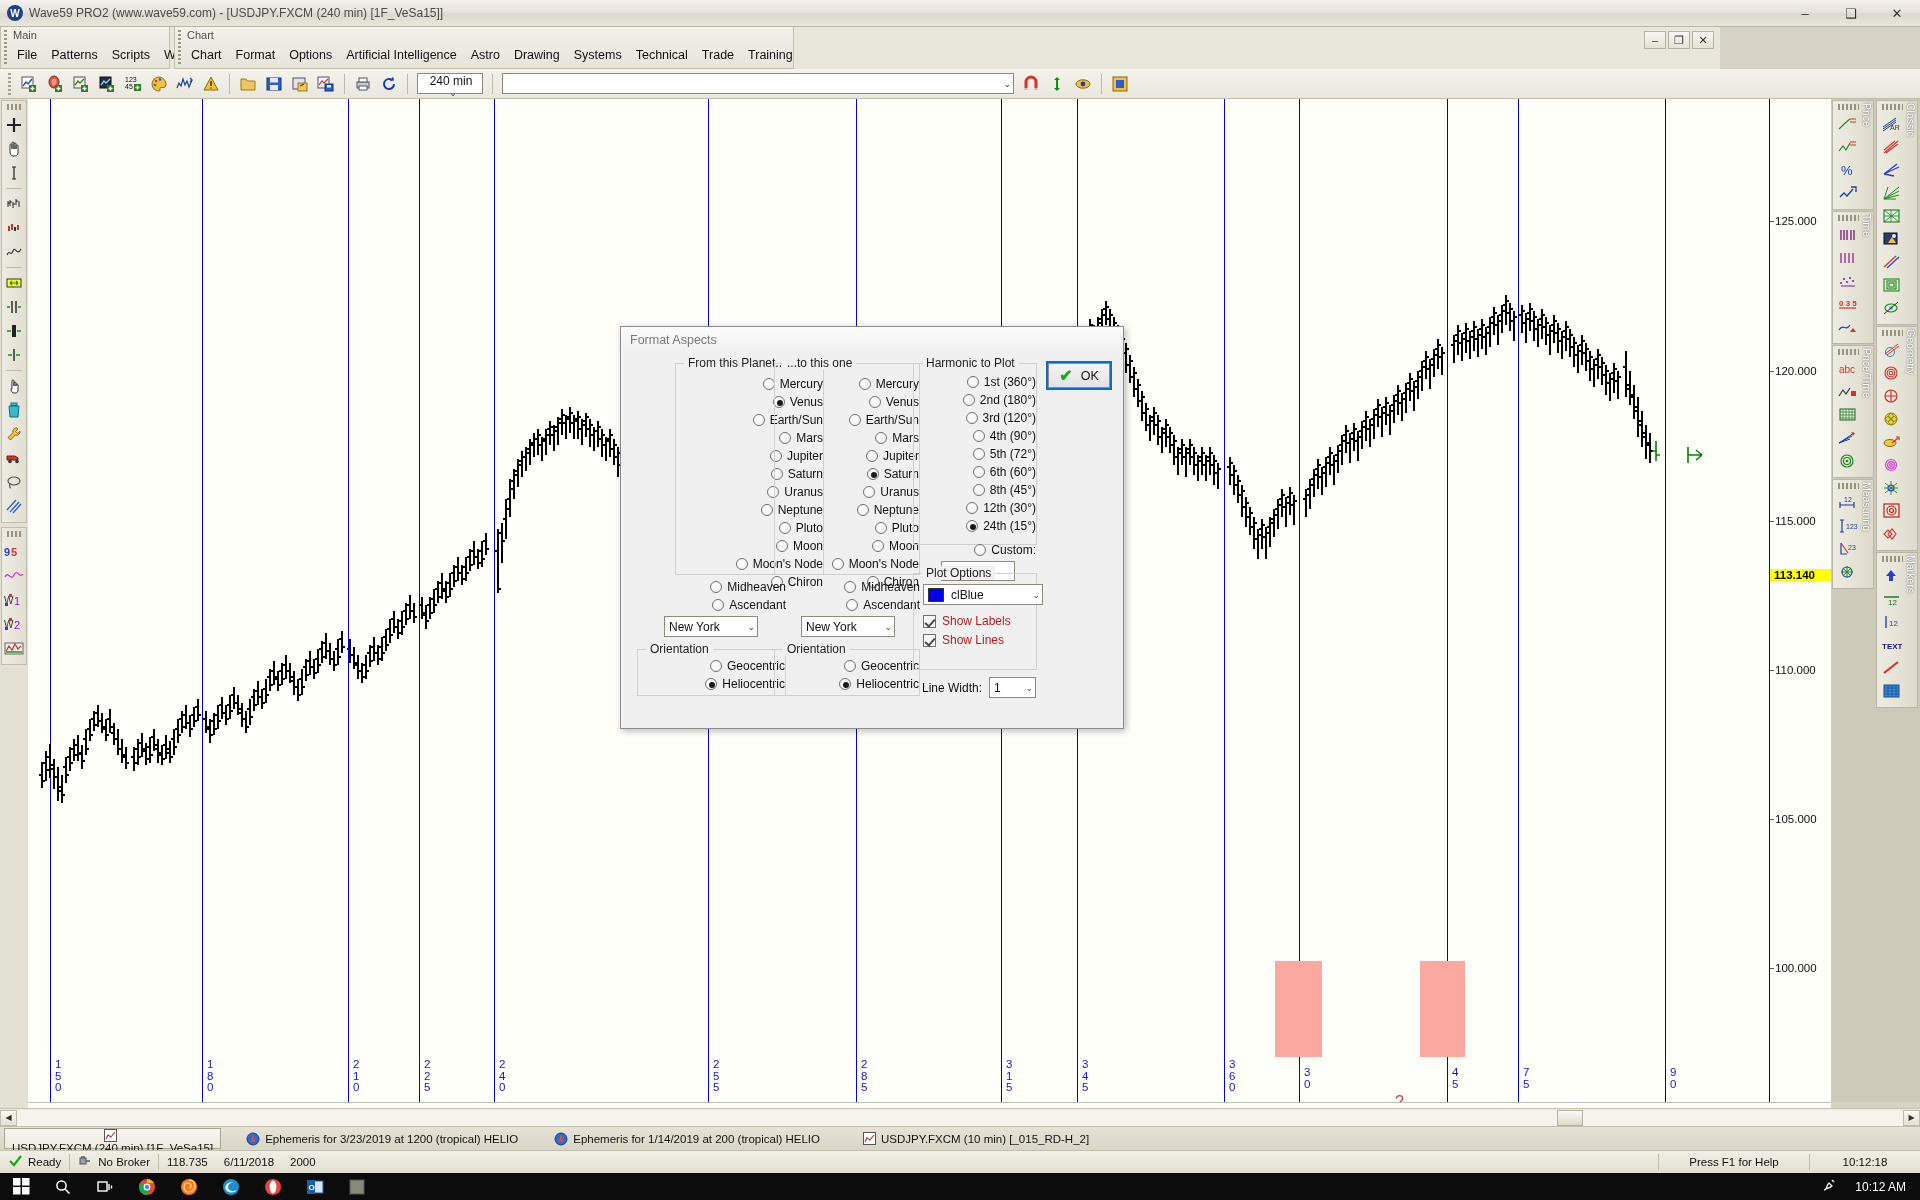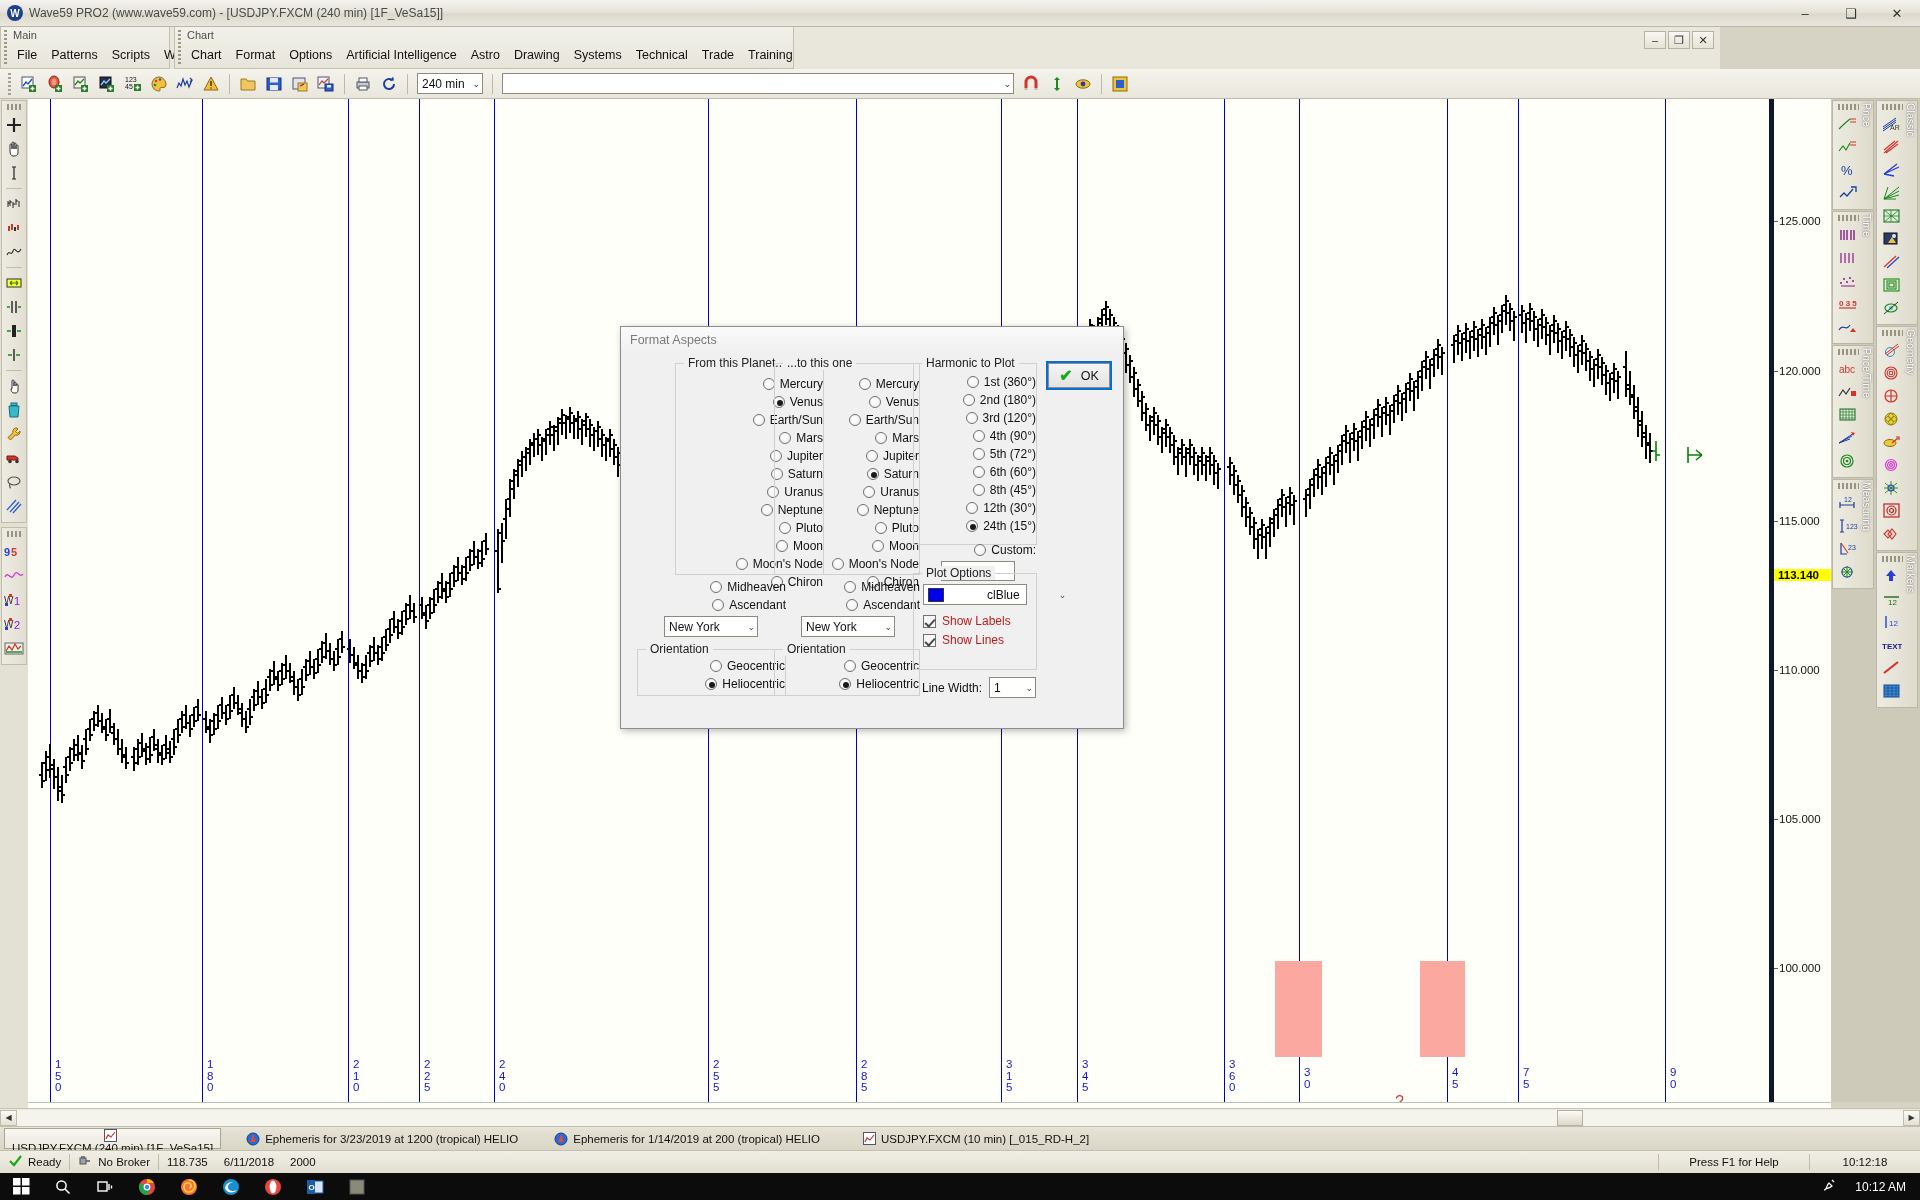--- a/index.html
+++ b/index.html
@@ -105,21 +105,21 @@
   .axis-lbl {
     position: absolute; color: #1515d2; font-size: 11.5px; line-height: 11.5px;
     font-family: "Liberation Sans", sans-serif; width: 8px; text-align: left;
   }
   .axis-lbl span { display: block; }
   .qmark { position: absolute; color: #d63b2e; font-size: 16px; }
 
   
   .priceaxis {
     position: absolute; left: 1769px; top: 99px; width: 62px; height: 1003px;
-    background: #fffffa; border-left: 5px solid #0f172a;
+    background: #fffffa; border-left: 1px solid #0f172a;
   }
   .pa-tick {
     position: absolute; left: 0; font-size: 11.5px; color: #111; white-space: nowrap;
     padding-left: 5px;
   }
   .pa-tick::before {
     content: ""; position: absolute; left: 0; top: 6px; width: 4px; height: 1px; background: #556655;
   }
   .pa-cur {
     position: absolute; left: 0; width: 62px; background: #ffff00; color: #000;
@@ -403,21 +403,21 @@
       </div>
     <div class="tb-btn">
         <svg width="18" height="18" viewBox="0 0 18 18">
           <path d="M14 9a5 5 0 11-2-4" stroke="#1a3fa0" fill="none" stroke-width="2"></path>
           <path d="M13 1.5l1 4-4 .4z" fill="#1a3fa0"></path>
         </svg>
       </div>
 
     <div class="tb-sep"></div>
 
-    <div class="tb-combo" style="width:66px;">
+    <div class="tb-combo" style="width:66px;flex-direction:column;">
       <span class="cv">240 min</span>
       <span class="ca">⌄</span>
     </div>
 
     <div class="tb-sep"></div>
 
     <div class="tb-combo" style="width:512px;">
       <span class="cv"></span>
       <span class="ca">⌄</span>
     </div>
@@ -1538,21 +1538,21 @@
             <span class="radio"></span>
             <span>Custom:</span>
           </div>
         <div class="txtbox" style="width:74px;margin-left:18px;">1</div>
       </div>
     </div>
 
     <div class="gbox" style="left:292px;top:246px;width:124px;height:97px;">
       <div class="gbox-cap">Plot Options</div>
       <div style="padding:10px 0 0 9px;">
-        <div class="combo" style="width:104px;margin-bottom:8px;gap:36px;">
+        <div class="combo" style="width:120px;margin-bottom:8px;">
           <span class="swatch" style="background:#0000ee;"></span>
           <span class="cv">clBlue</span>
           <span class="ca">⌄</span>
         </div>
         <div class="chk-row" style="margin-bottom:3px;">
           <span class="chk on"></span>
           <span>Show Labels</span>
         </div>
         <div class="chk-row">
           <span class="chk on"></span>

